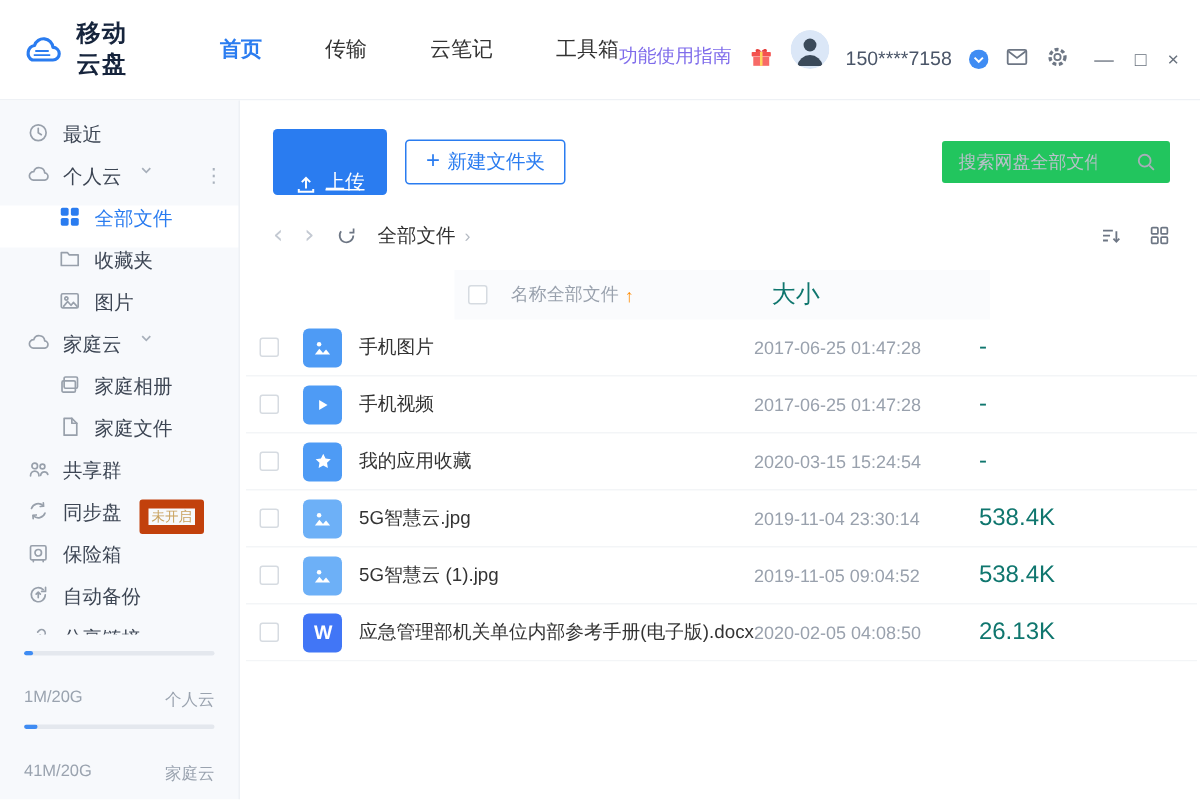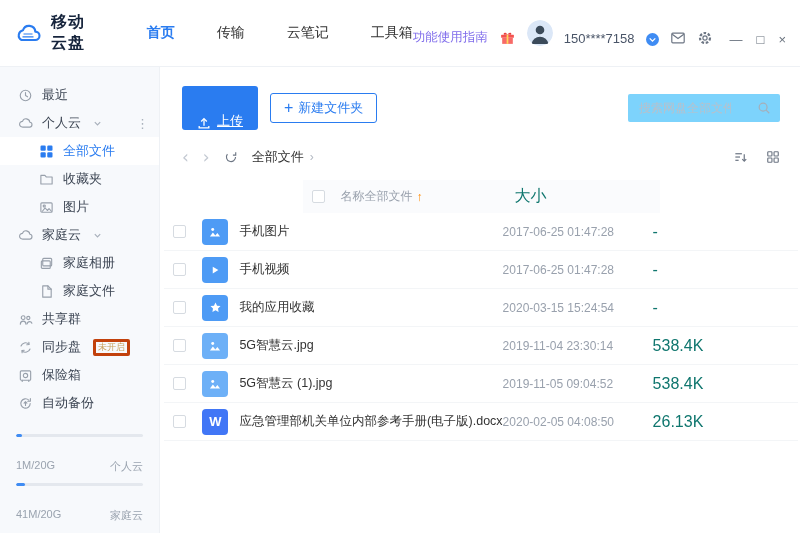--- a/index.html
+++ b/index.html
@@ -23,40 +23,40 @@
   .tico { display:flex; align-items:center; cursor:pointer; }
   .avatar { width:26px; height:26px; border-radius:50%; overflow:hidden; display:flex; }
   .account { font-size:13px; color:#4a5568; white-space:nowrap; }
   .win-controls { display:flex; gap:14px; margin-left:6px; align-items:center; }
   .winbtn { color:#69727e; font-size:13px; cursor:pointer; line-height:1; }
 
   
   .bodywrap { flex:1; display:flex; min-height:0; }
   .sidebar { width:160px; flex:0 0 160px; background:#f7f9fc; border-right:1px solid #eef1f5; display:flex; flex-direction:column; }
   .side-items { flex:1; padding-top:14px; overflow:hidden; }
-  .sitem { height:28px; display:flex; align-items:center; gap:9px; padding:0 10px 0 18px; font-size:13px; color:#3d4654; cursor:pointer; white-space:nowrap; }
+  .sitem { height:28px; display:flex; align-items:flex-start; gap:9px; padding:0 10px 0 18px; font-size:13px; color:#3d4654; cursor:pointer; white-space:nowrap; }
   .sitem.lvl1 { padding-left:39px; }
   .sitem.sel { background:#fff; color:#2a7cf0; }
   .sicon { width:15px; height:15px; display:flex; flex:0 0 15px; align-items:center; }
   .schev { margin-left:3px; display:flex; }
   .smenu { margin-left:auto; color:#aab2bd; font-size:13px; letter-spacing:0; }
-  .sbadge { font-size:9px; color:#c9a25e; border:3px solid #c2410c; border-radius:2px; padding:0 2px; line-height:11px; margin-left:3px; }
+  .sbadge { font-size:9px; color:#c9a25e; border:6px solid #c2410c; border-radius:2px; padding:0 2px; line-height:11px; margin-left:3px; }
   .storage { padding:2px 16px 10px; }
   .storage-block { margin-top:9px; }
   .sbar { height:3px; background:#e4e8ee; border-radius:2px; overflow:hidden; }
   .sfill { height:100%; background:#3f8cf3; border-radius:2px; }
   .srow { display:flex; justify-content:space-between; font-size:11px; color:#9aa3af; margin-top:22px; }
 
   
   .main { flex:1; display:flex; flex-direction:column; padding:19px 20px 0 22px; min-width:0; background:#fff; }
   .toolbar { display:flex; align-items:center; gap:12px; flex:0 0 30px; }
   .btn-upload { display:flex; align-items:flex-end; gap:6px; background:#2a7cf0; color:#fff; font-size:13px; height:44px; padding:0 15px; border-radius:3px; border:none; cursor:pointer; font-family:inherit;text-decoration:underline; }
   .btn-newfolder { display:flex; align-items:center; gap:5px; border:1px solid #2a7cf0; color:#2a7cf0; font-size:13px; height:30px; padding:0 13px; border-radius:3px; background:#fff; cursor:pointer; font-family:inherit; }
   .plus { font-size:16px; line-height:1; margin-top:-1px; }
-  .search { margin-left:auto; width:152px; height:28px; background:#7dd3fc; border-radius:2px; display:flex; align-items:center; padding:0 9px; gap:24px;justify-content:space-between; }
+  .search { margin-left:auto; width:152px; height:28px; background:#22c55e; border-radius:2px; display:flex; align-items:center; padding:0 9px; gap:24px;justify-content:space-between; }
   .search input { flex:1; border:none; background:transparent; outline:none; font-size:12px; color:#555; min-width:0; font-family:inherit; }
   .search input::placeholder { color:#b9c0ca; }
   .search-ic { display:flex; cursor:pointer; }
 
   .pathbar { display:flex; align-items:center; margin-top:15px; height:24px; gap:14px; flex:0 0 24px; }
   .navarrow { color:#c3c9d2; font-size:17px; line-height:1; cursor:pointer; font-family:"DejaVu Sans",sans-serif; }
   .refresh { display:flex; cursor:pointer; }
   .crumb { font-size:13px; color:#333; display:flex; gap:6px; align-items:center; cursor:pointer; }
   .crumb .sep { color:#b4bac3; font-size:12px; }
   .viewicons { margin-left:auto; display:flex; gap:18px; align-items:center; }

